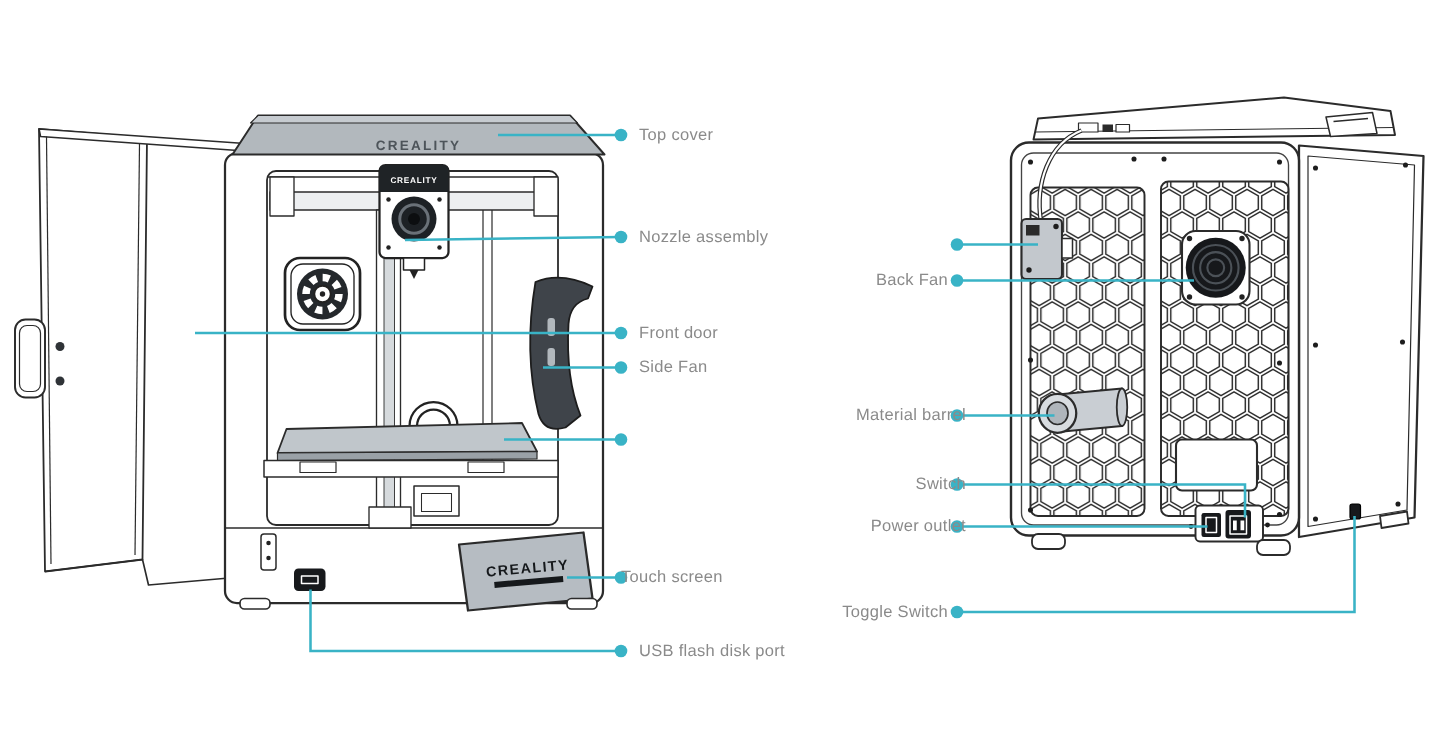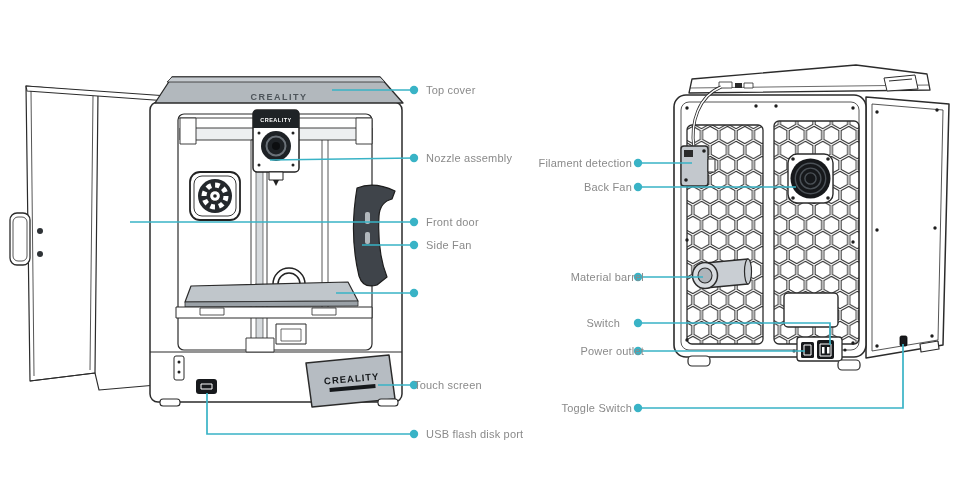--- a/index.html
+++ b/index.html
@@ -268,20 +268,19 @@
   </g>
 </svg>
 
 <div class="lbl" style="left:426px;top:80px">Top cover</div>
 <div class="lbl" style="left:426px;top:148px">Nozzle assembly</div>
 <div class="lbl" style="left:426px;top:212px">Front door</div>
 <div class="lbl" style="left:426px;top:235px">Side Fan</div>
 <div class="lbl" style="left:414px;top:375px">Touch screen</div>
 <div class="lbl" style="left:426px;top:424px">USB flash disk port</div>
 
-<div class="lbl right" style="right:336px;top:153px">Filament detection</div>
 <div class="lbl right" style="right:336px;top:177px">Back Fan</div>
 <div class="lbl right" style="right:324px;top:267px">Material barrel</div>
-<div class="lbl right" style="right:348px;top:313px">Switch</div>
+<div class="lbl right" style="right:324px;top:313px">Switch</div>
 <div class="lbl right" style="right:324px;top:341px">Power outlet</div>
 <div class="lbl right" style="right:336px;top:398px">Toggle Switch</div>
 
 </div>
 
 </body></html>

